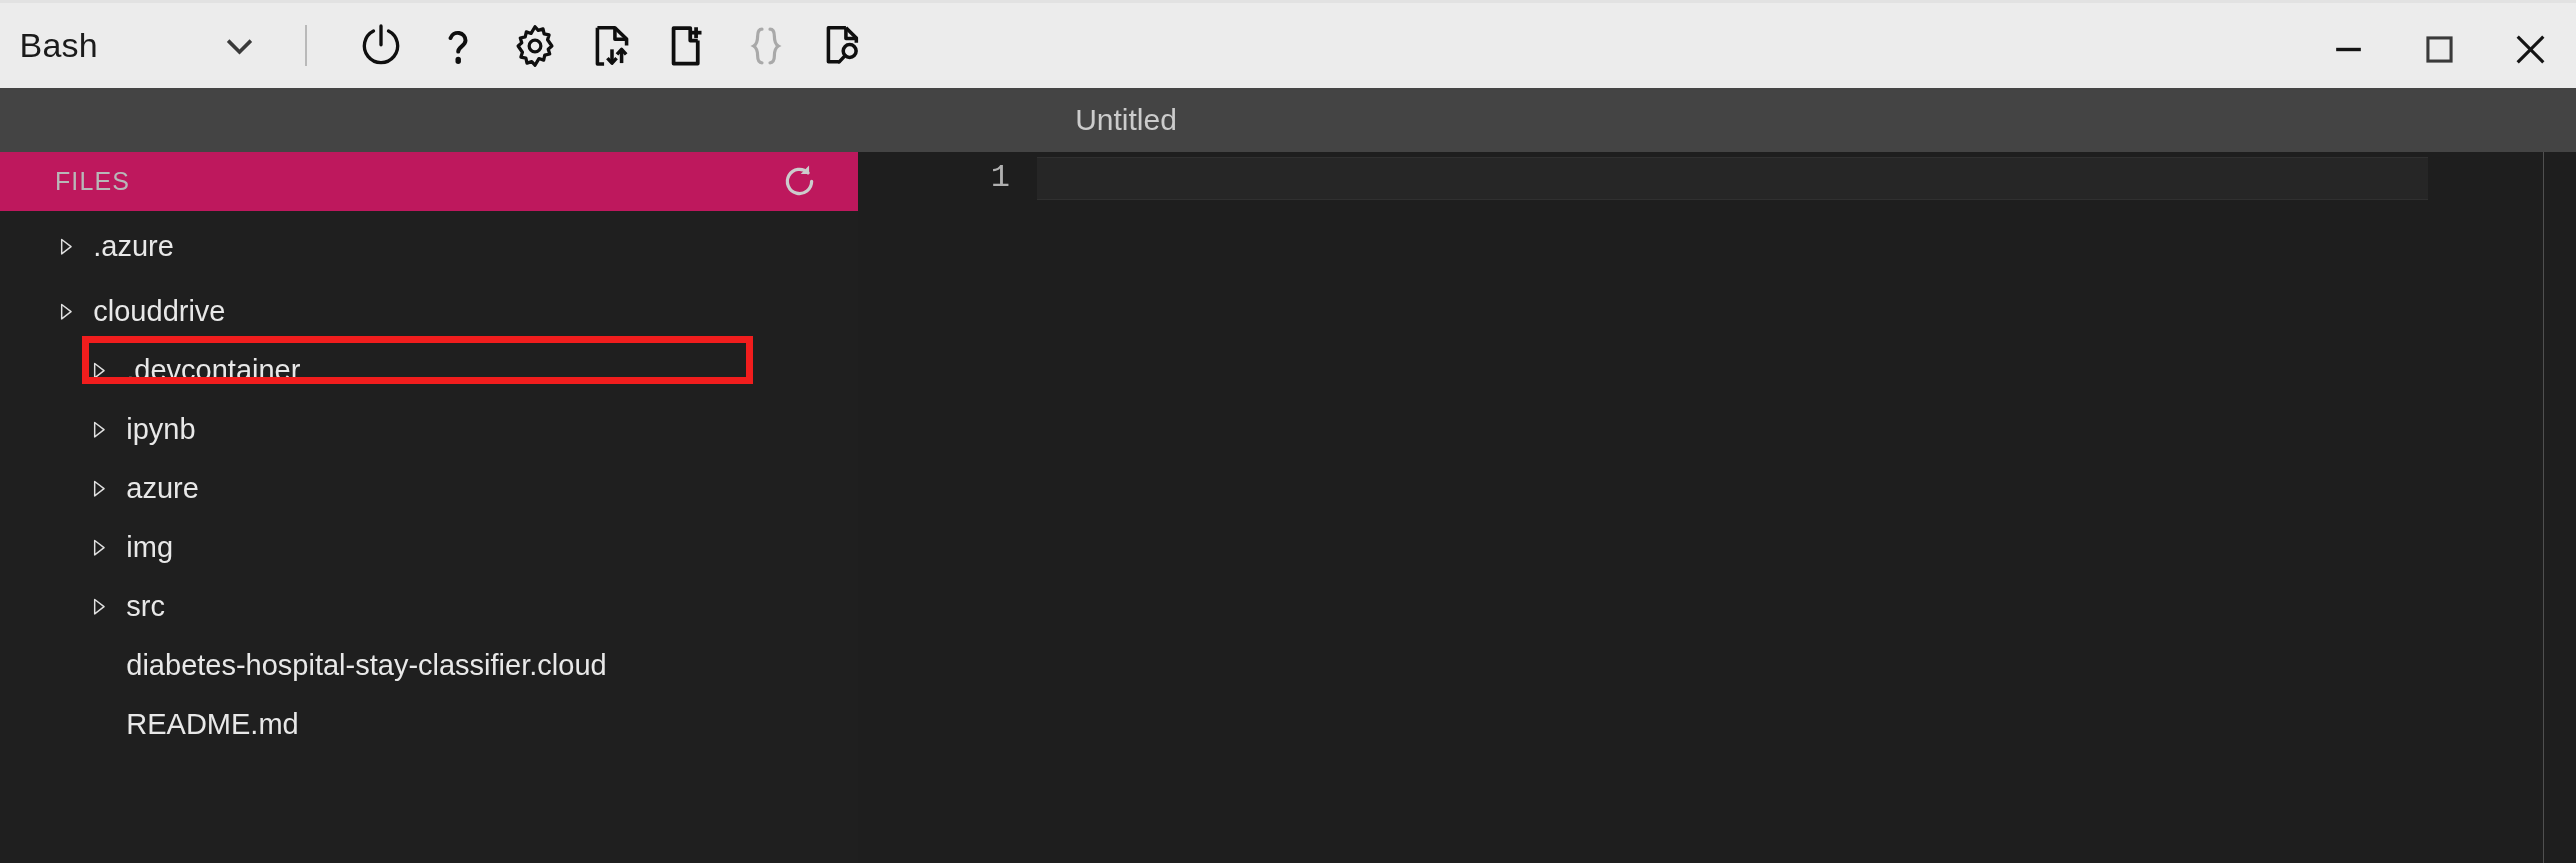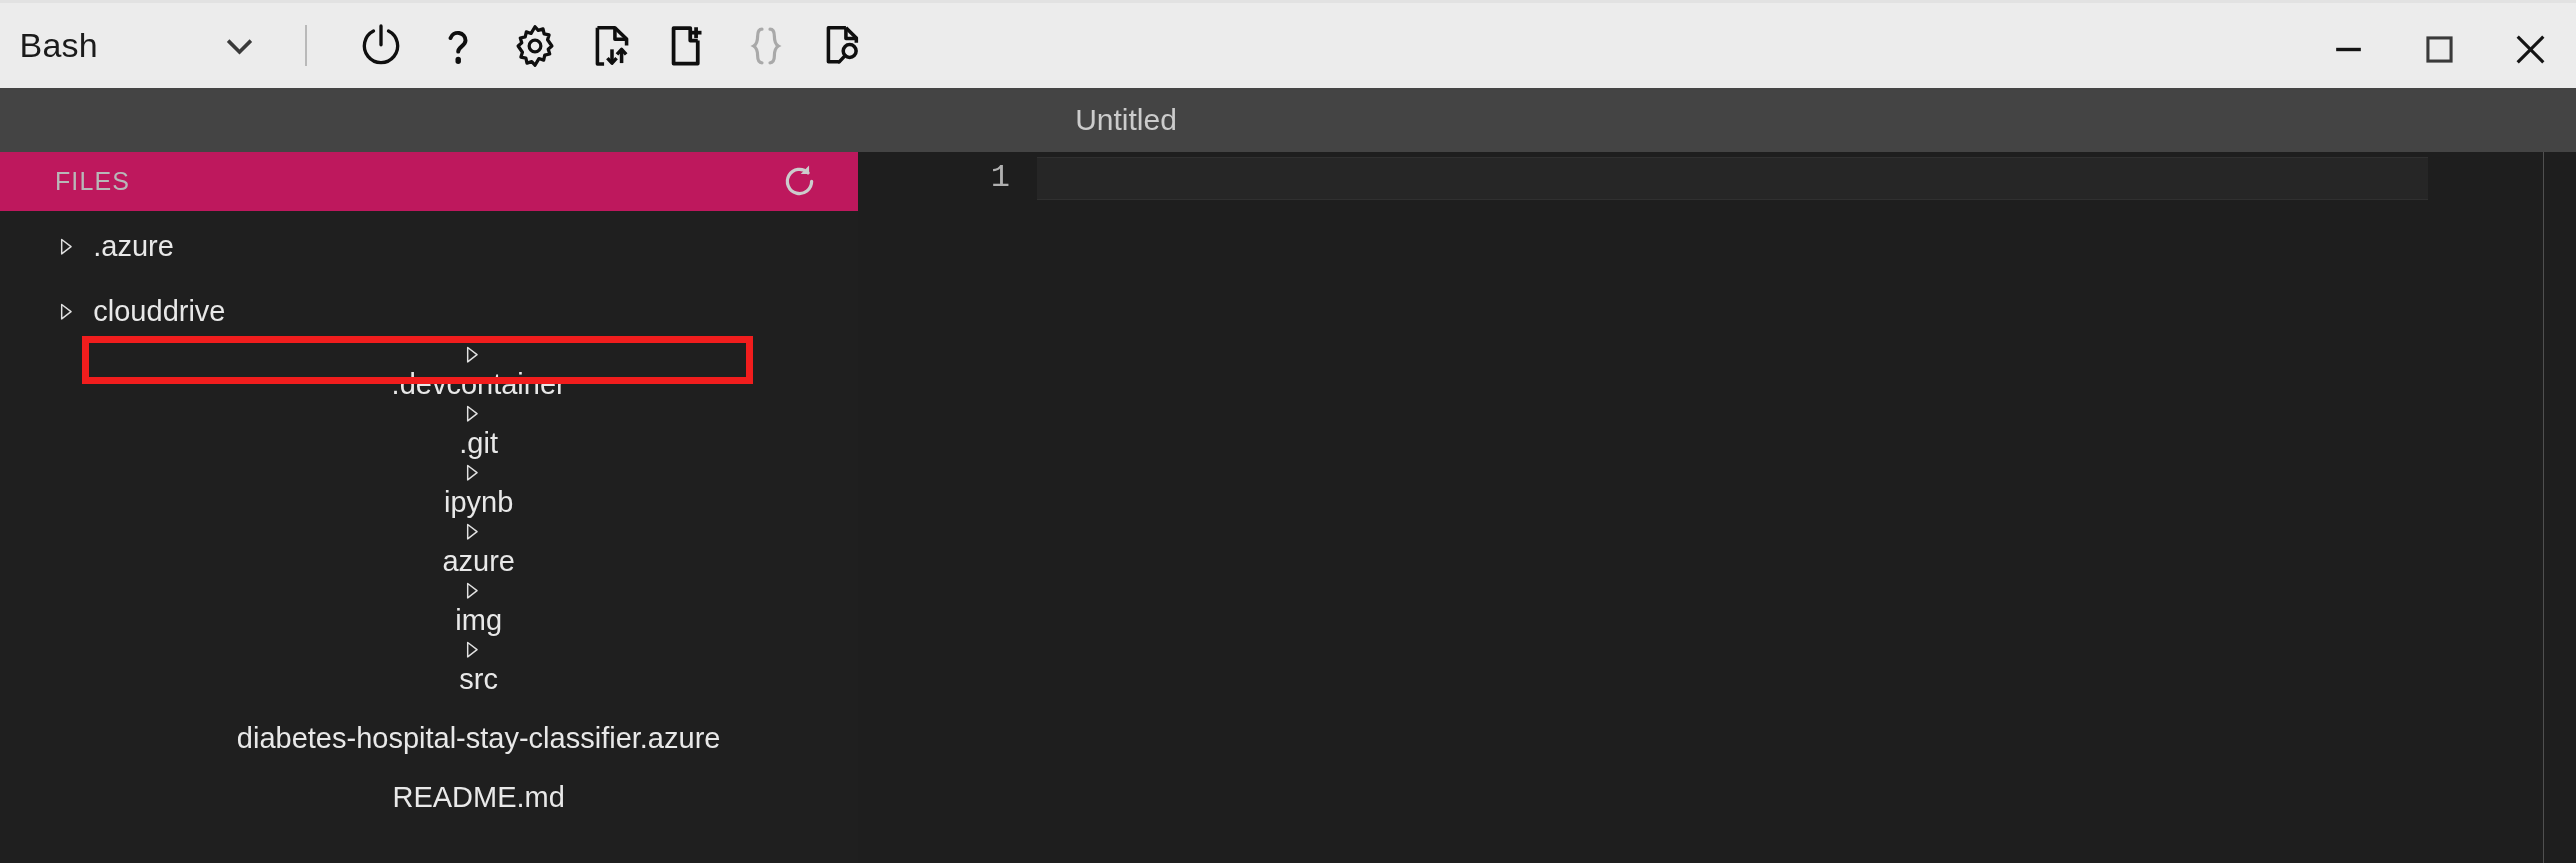--- a/index.html
+++ b/index.html
@@ -135,21 +135,21 @@
     flex: 0 0 auto;
   }
   .tw-arrow.empty { visibility: hidden; }
   .tree-label {
     font-size: 29px;
     color: #e8e8e8;
     white-space: nowrap;
     margin-left: 14.3px;
   }
   .depth0 { padding-left: 52px; margin-top: 6px; }
-  .depth1 { padding-left: 85px; flex-direction: column; }
+  .depth1 { padding-left: 85px; }
 
   #highlight-box {
     position: absolute;
     left: 80px; top: 331px;
     width: 713px; height: 56px;
     border: 7.1px solid #f11d1d;
     pointer-events: none;
   }
 
   
@@ -329,28 +329,20 @@
           </svg>
         </span>
         <span class="tree-label">.devcontainer</span>
       </div>
       <div class="tree-row depth1">
         <span class="tw-arrow">
           <svg width="21.4" height="21.4" viewBox="0 0 16 16" fill="none" stroke="#e0e0e0" stroke-width="1.1" stroke-linejoin="round">
             <polygon points="5,2.6 12,8 5,13.4"></polygon>
           </svg>
         </span>
-        <span class="tree-label">.git</span>
-      </div>
-      <div class="tree-row depth1">
-        <span class="tw-arrow">
-          <svg width="21.4" height="21.4" viewBox="0 0 16 16" fill="none" stroke="#e0e0e0" stroke-width="1.1" stroke-linejoin="round">
-            <polygon points="5,2.6 12,8 5,13.4"></polygon>
-          </svg>
-        </span>
         <span class="tree-label">ipynb</span>
       </div>
       <div class="tree-row depth1">
         <span class="tw-arrow">
           <svg width="21.4" height="21.4" viewBox="0 0 16 16" fill="none" stroke="#e0e0e0" stroke-width="1.1" stroke-linejoin="round">
             <polygon points="5,2.6 12,8 5,13.4"></polygon>
           </svg>
         </span>
         <span class="tree-label">azure</span>
       </div>
@@ -365,21 +357,21 @@
       <div class="tree-row depth1">
         <span class="tw-arrow">
           <svg width="21.4" height="21.4" viewBox="0 0 16 16" fill="none" stroke="#e0e0e0" stroke-width="1.1" stroke-linejoin="round">
             <polygon points="5,2.6 12,8 5,13.4"></polygon>
           </svg>
         </span>
         <span class="tree-label">src</span>
       </div>
       <div class="tree-row depth1">
         <span class="tw-arrow empty"></span>
-        <span class="tree-label">diabetes-hospital-stay-classifier.azure</span>
+        <span class="tree-label">diabetes-hospital-stay-classifier.cloud</span>
       </div>
       <div class="tree-row depth1">
         <span class="tw-arrow empty"></span>
         <span class="tree-label">README.md</span>
       </div>
     </div>
 
   <div id="highlight-box" style="left: 82px; top: 184px; width: 671px; height: 48px;"></div>
 </div>
 

